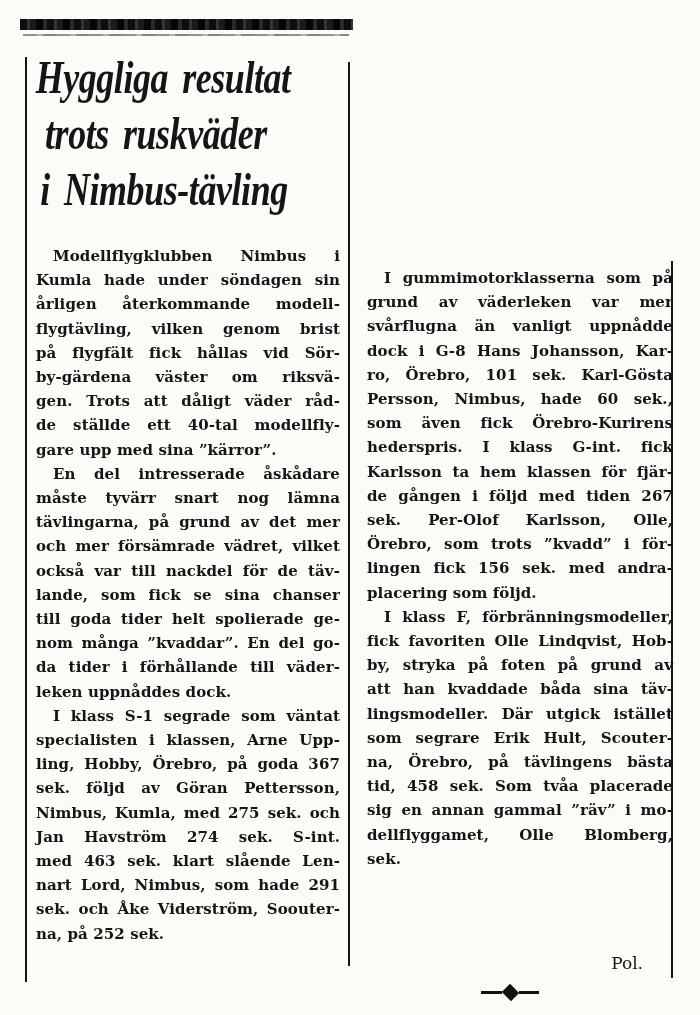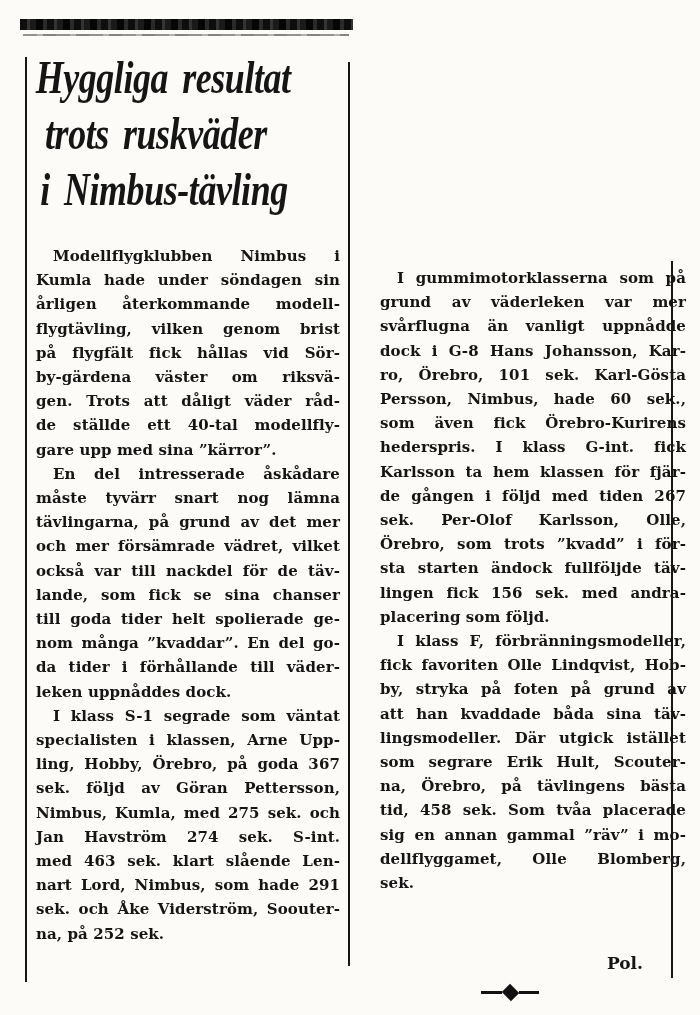--- a/index.html
+++ b/index.html
@@ -38,29 +38,29 @@
   .h-line.h1{padding-left:6px;}
   .h-line.h2{padding-left:18px;}
   .h-line.h3{padding-left:12px;}
   
   .col{
     position:absolute;
     font-size:15px;line-height:24.2px;
     font-weight:bold;letter-spacing:.1px;
   }
   .col.left{left:36px;top:244px;width:304px;}
-  .col.right{left:380px;top:266px;width:306px;}
+  .col.right{left:367px;top:266px;width:306px;}
   .para{margin:0;}
   .tline{text-align:justify;text-align-last:justify;}
   .tline.first{padding-left:17px;}
   .tline.last{text-align-last:left;}
   
   .signature{
     position:absolute;left:361px;top:951px;width:282px;
-    text-align:right;font-weight:bold;font-size:17px;line-height:24px;
+    text-align:right;font-weight:normal;font-size:17px;line-height:24px;
   }
   
   .end-divider{
     position:absolute;left:481px;top:984px;width:58px;height:16px;
     display:flex;align-items:center;
   }
   .divider-line{flex:1;height:3px;background:#111;}
   .diamond{flex:0 0 auto;width:13px;height:13px;background:#111;transform:rotate(45deg) scaleY(.9);margin:0 2px;}
 </style>
 </head>
@@ -126,21 +126,20 @@
         <div class="tline">svårflugna än vanligt uppnådde</div>
         <div class="tline">dock i G-8 Hans Johansson, Kar-</div>
         <div class="tline">ro, Örebro, 101 sek. Karl-Gösta</div>
         <div class="tline">Persson, Nimbus, hade 60 sek.,</div>
         <div class="tline">som även fick Örebro-Kurirens</div>
         <div class="tline">hederspris. I klass G-int. fick</div>
         <div class="tline">Karlsson ta hem klassen för fjär-</div>
         <div class="tline">de gången i följd med tiden 267</div>
         <div class="tline">sek. Per-Olof Karlsson, Olle,</div>
         <div class="tline">Örebro, som trots ”kvadd” i för-</div>
-        <div class="tline">sta starten ändock fullföljde täv-</div>
         <div class="tline">lingen fick 156 sek. med andra-</div>
         <div class="tline last">placering som följd.</div>
       </div>
       <div class="para">
         <div class="tline first">I klass F, förbränningsmodeller,</div>
         <div class="tline">fick favoriten Olle Lindqvist, Hob-</div>
         <div class="tline">by, stryka på foten på grund av</div>
         <div class="tline">att han kvaddade båda sina täv-</div>
         <div class="tline">lingsmodeller. Där utgick istället</div>
         <div class="tline">som segrare Erik Hult, Scouter-</div>

